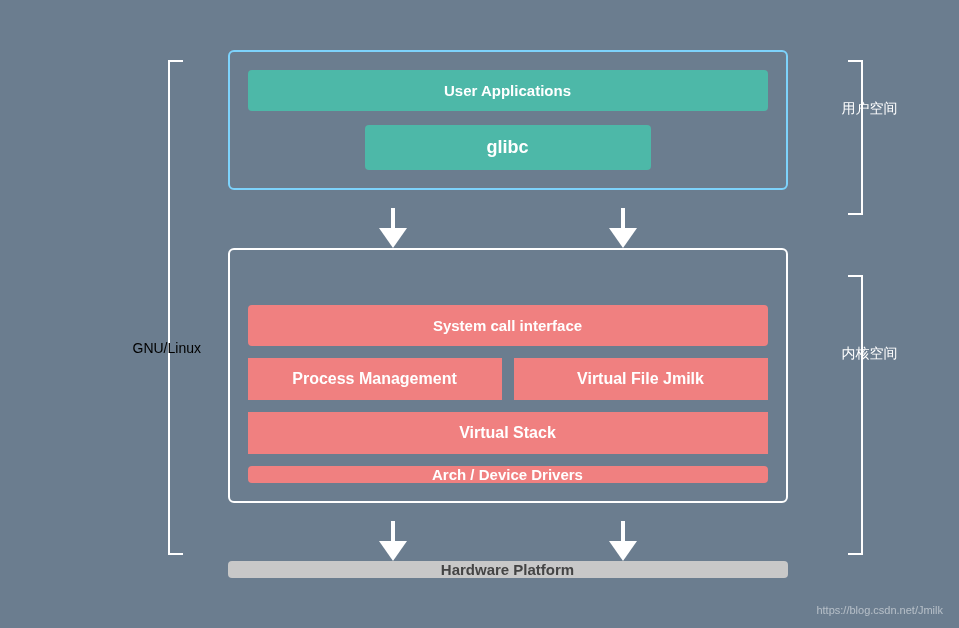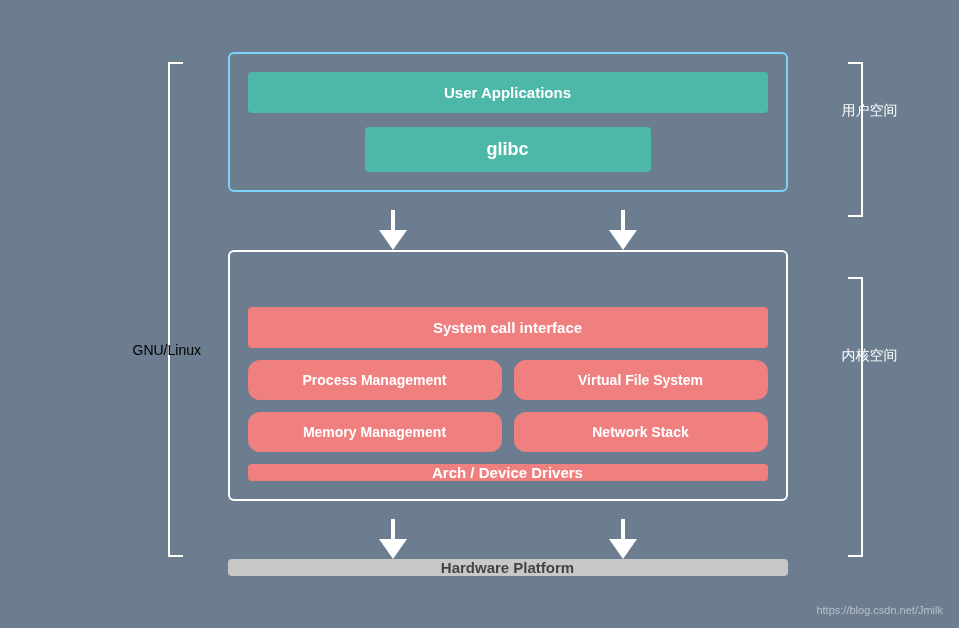--- a/index.html
+++ b/index.html
@@ -170,26 +170,26 @@
 
     .kernel-row {
       display: flex;
       gap: 12px;
       margin-bottom: 12px;
     }
 
     .kernel-row .box-half {
       flex: 1;
       background-color: #f08080;
-      border-radius: 12px;
-      padding: 12px;
-      text-align: center;
-      color: white;
-      font-weight: bold;
-      font-size: 14px;
+      border-radius: 0;
+      padding: 12px;
+      text-align: center;
+      color: white;
+      font-weight: bold;
+      font-size: 16px;
     }
 
     .box-arch-drivers {
       background-color: #f08080;
       border-radius: 4px;
       padding: 0;
       text-align: center;
       color: white;
       font-weight: bold;
       font-size: 15px;
@@ -245,25 +245,24 @@
     <div class="arrow-down"></div>
   </div>
 
   <div class="bracket-right-kernel"></div>
   <div class="label-kernel-space">内核空间</div>
 
   <div class="kernel-space-box">
     <div class="box-syscall">System call interface</div>
     <div class="kernel-row">
       <div class="box-half">Process Management</div>
-      <div class="box-half">Virtual File System</div>
+      <div class="box-half">Virtual File Jmilk</div>
     </div>
     <div class="kernel-row">
-      <div class="box-half">Memory Management</div>
-      <div class="box-half">Network Stack</div>
+      <div class="box-half">Virtual Stack</div>
     </div>
     <div class="box-arch-drivers">Arch / Device Drivers</div>
   </div>
 
   <div class="arrows-connector-bottom">
     <div class="arrow-down"></div>
     <div class="arrow-down"></div>
   </div>
 
   <div class="hardware-box">Hardware Platform</div>

